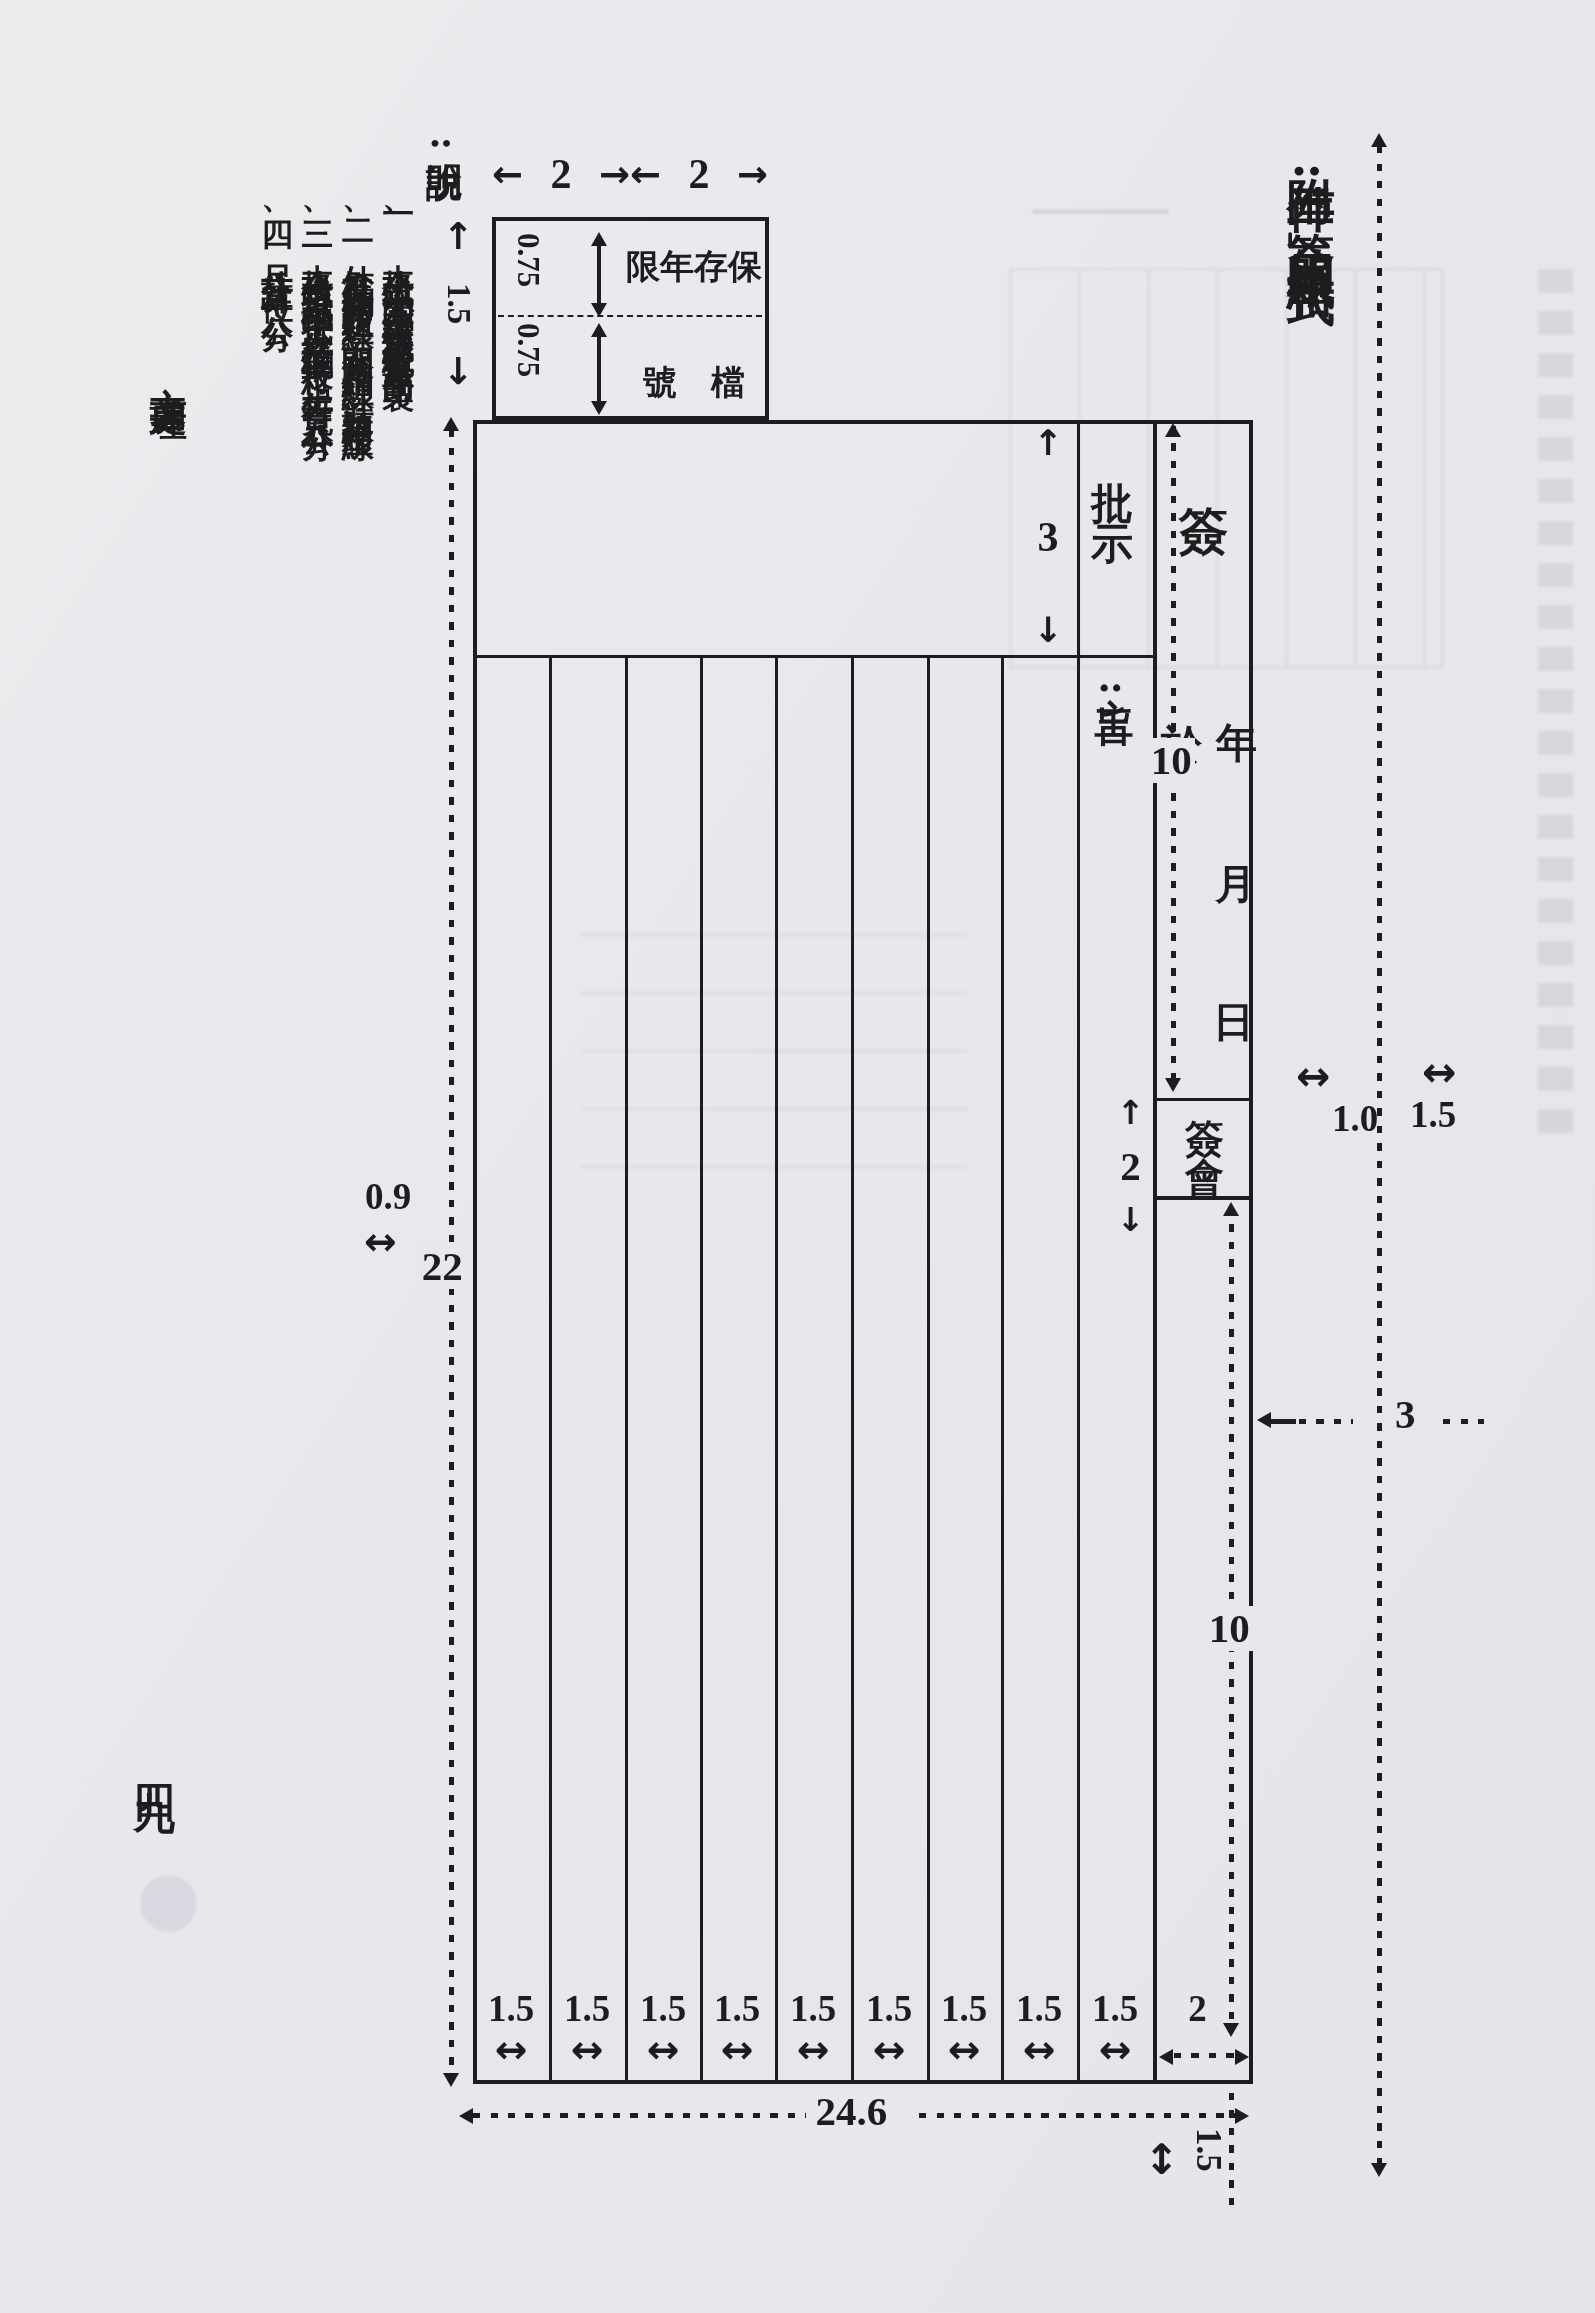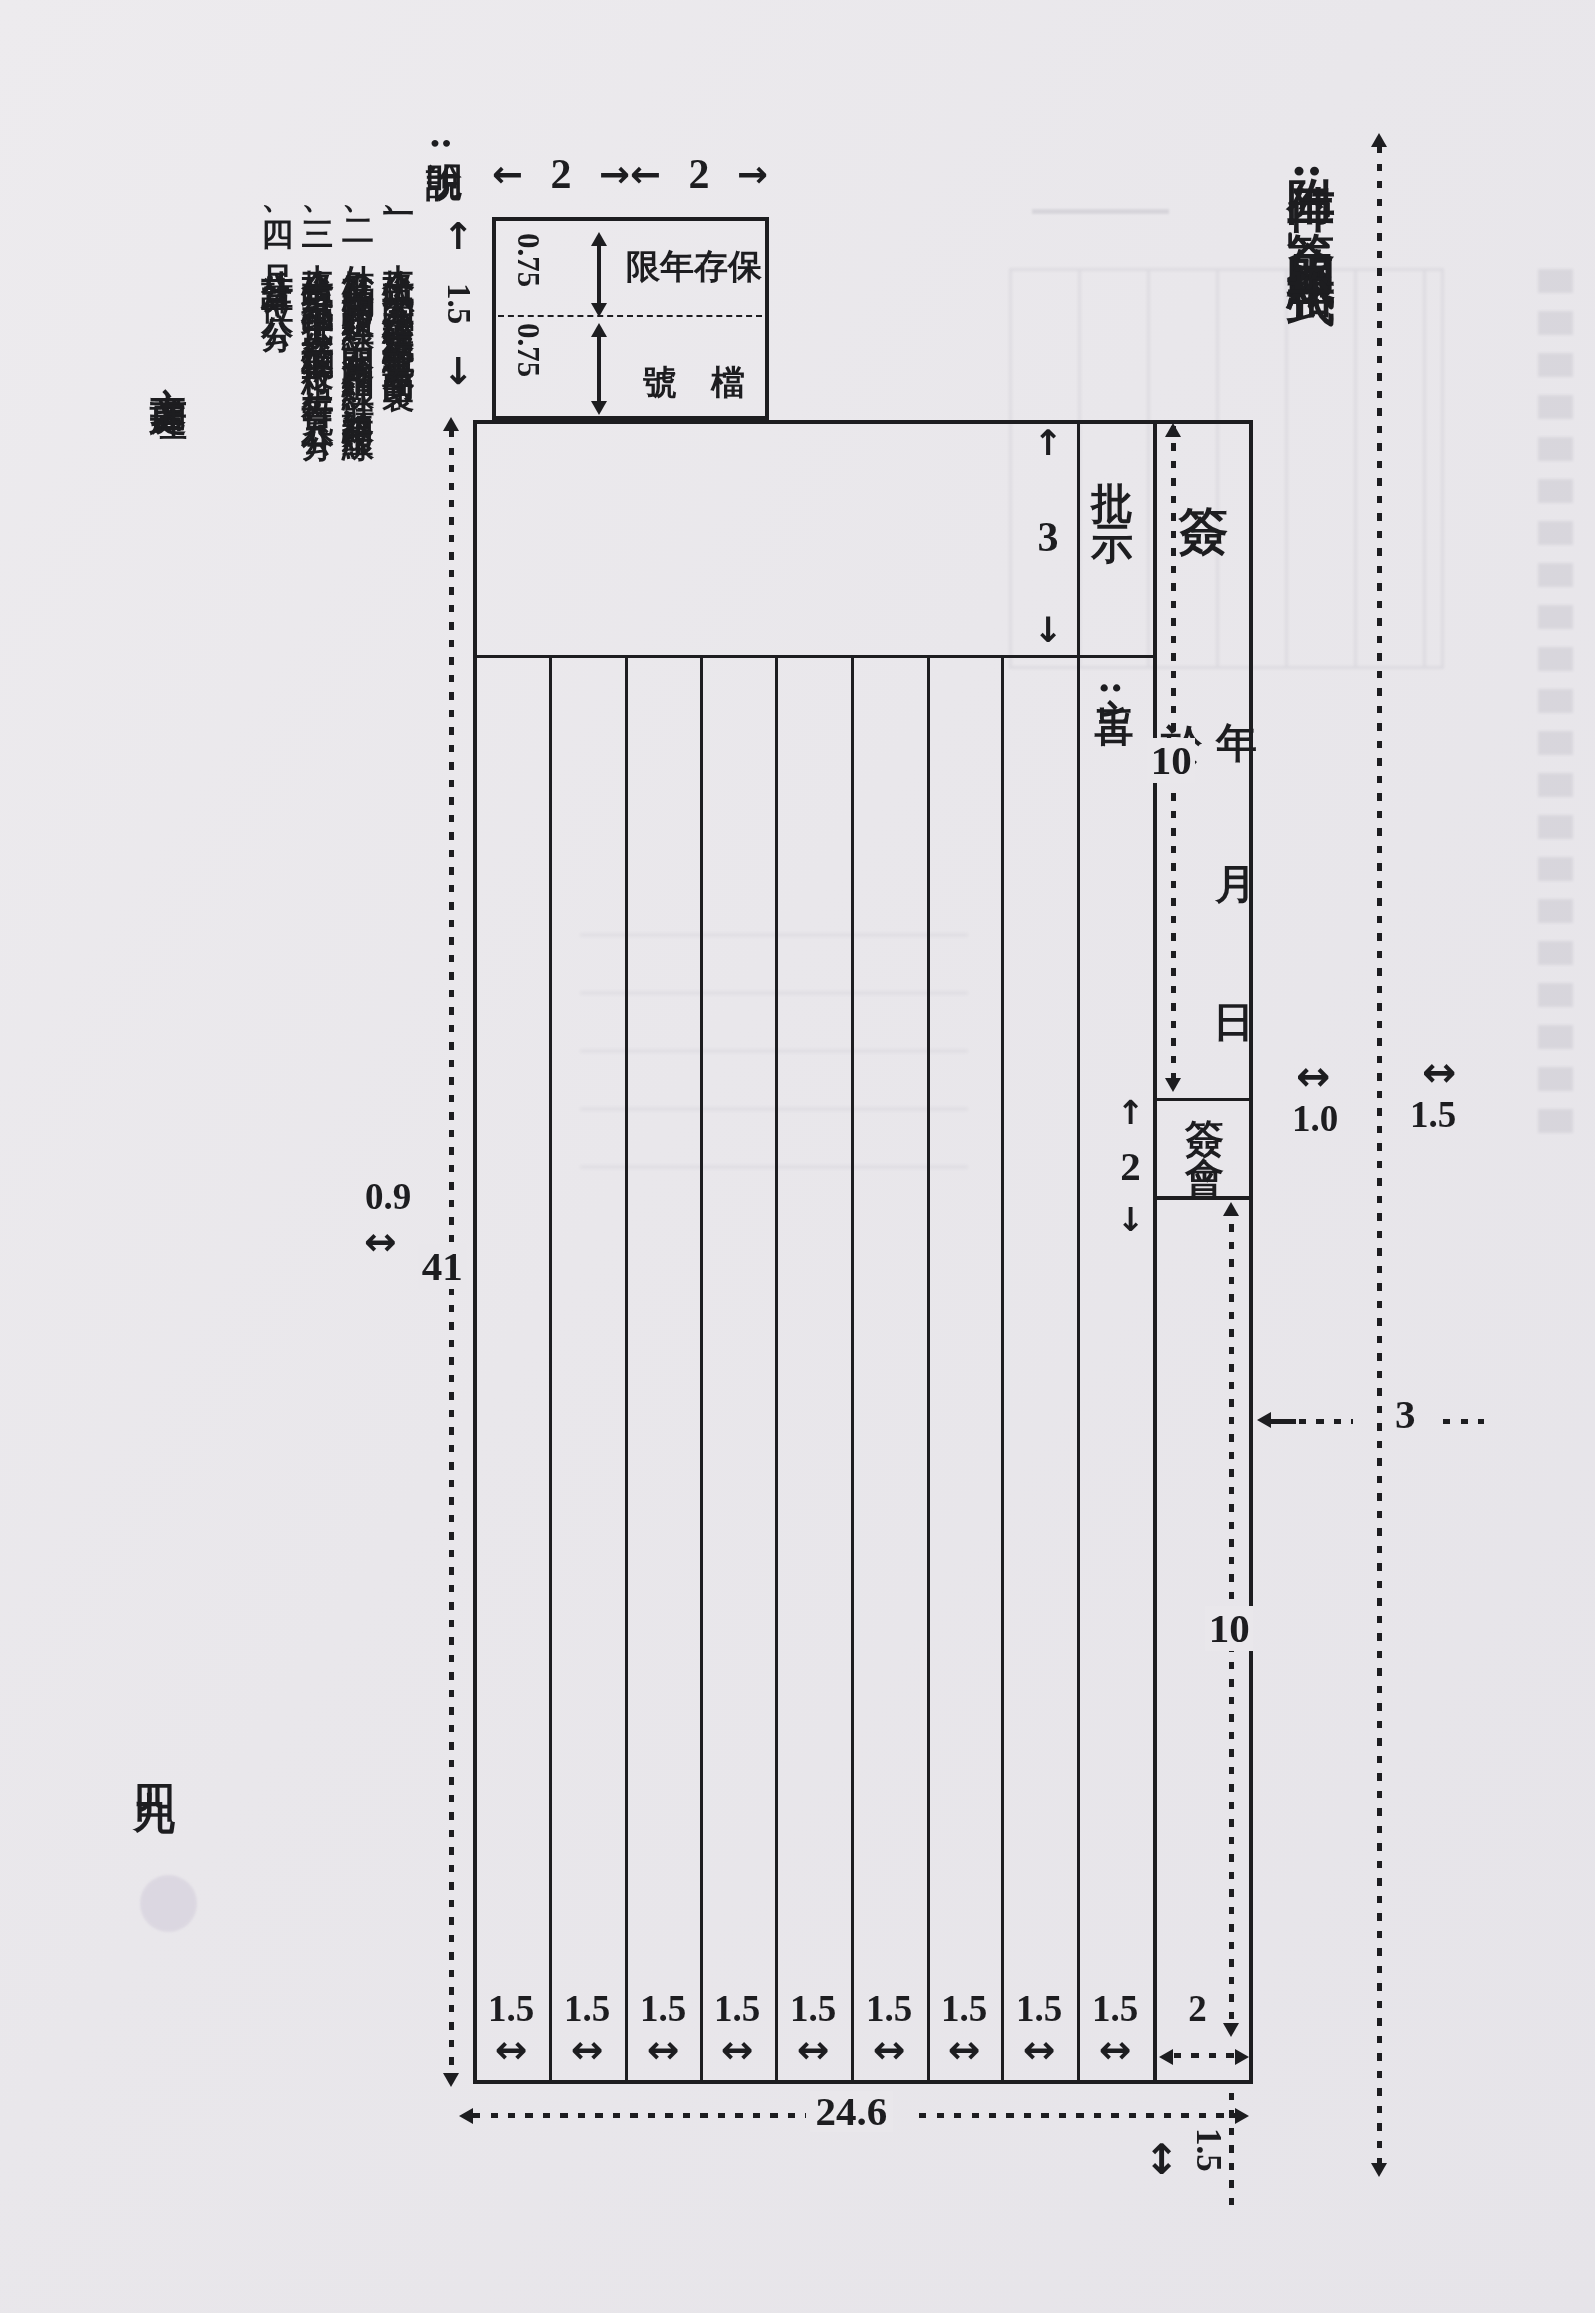--- a/index.html
+++ b/index.html
@@ -158,26 +158,26 @@
 
   <div class="tri left" style="left:459px;top:2108px;"></div>
   <div class="hdots" style="left:473px;top:2113px;width:333px;"></div>
   <div class="num bglabel" style="left:810px;top:2091px;font-size:41px;padding:0 5.5px;">24.6</div>
   <div class="hdots" style="left:919px;top:2113px;width:316px;"></div>
   <div class="tri right" style="left:1235px;top:2108px;"></div>
 
   <div class="vdots" style="left:449px;top:430px;height:1648px;"></div>
   <div class="tri up" style="left:443px;top:417px;"></div>
   <div class="tri down" style="left:443px;top:2073px;"></div>
-  <div class="num bglabel" style="left:418px;top:1244px;font-size:41px;padding:1.8px 3.7px;">41</div>
+  <div class="num bglabel" style="left:418px;top:1244px;font-size:41px;padding:1.8px 3.7px;">22</div>
   <div class="num" style="left:365px;top:1178px;font-size:37px;">0.9</div>
   <div class="ctext ar" style="left:364px;top:1222px;font-size:39px;">↔</div>
 
   <div class="ctext ar" style="left:1296px;top:1056px;font-size:41px;">↔</div>
-  <div class="num" style="left:1292px;top:1100px;font-size:37px;">1.0</div>
+  <div class="num" style="left:1332px;top:1100px;font-size:37px;">1.0</div>
   <div class="ctext ar" style="left:1422px;top:1052px;font-size:41px;">↔</div>
   <div class="num" style="left:1410px;top:1096px;font-size:37px;">1.5</div>
 
   <div class="tri left" style="left:1257px;top:1412px;"></div>
   <div class="ln" style="left:1270px;top:1419px;width:26px;height:4.6px;"></div>
   <div class="hdots" style="left:1299px;top:1419px;width:54px;"></div>
   <div class="num" style="left:1395px;top:1394px;font-size:41px;">3</div>
   <div class="hdots" style="left:1443px;top:1419px;width:41px;"></div>
 
   <div class="vdots" style="left:1229px;top:2093px;height:120px;"></div>

